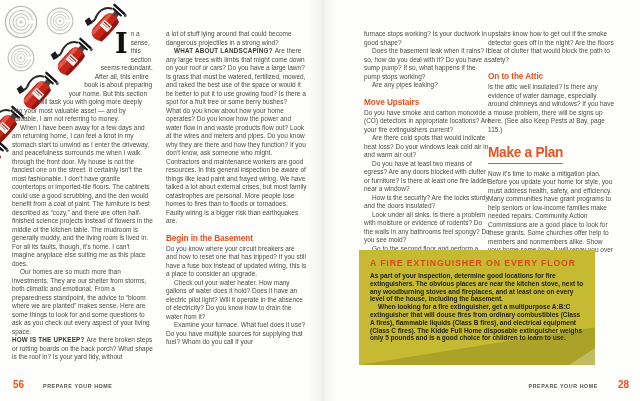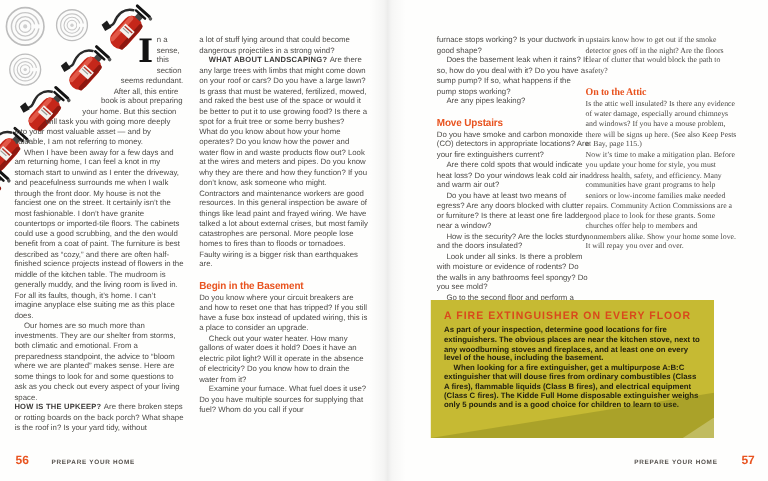--- a/index.html
+++ b/index.html
@@ -10,21 +10,21 @@
   }
   .gutter{
     position:absolute; left:308px; top:0; width:30px; height:100%;
     background:linear-gradient(90deg, rgba(0,0,0,0) 0%, rgba(0,0,0,0.04) 40%, rgba(0,0,0,0.07) 50%, rgba(0,0,0,0.03) 62%, rgba(0,0,0,0) 100%);
     pointer-events:none;
   }
   .col{position:absolute; top:30px; font-size:6.5px; line-height:8.5px; text-align:left;}
   #l-col1{left:12px;  width:141px;}
   #l-col2{left:166px; width:141px;}
   #r-col1{left:364px; width:128px;}
-  #r-col2{left:488px; width:128px;font-family:Liberation Serif, serif;}
+  #r-col2{left:488px; width:128px;}
   .col p{margin:0;}
   .col p.ind{text-indent:8px;}
   .h1{
     display:inline-block; color:var(--accent-orange,#e8531f);
     font-size:15.5px; line-height:16px; font-weight:bold; letter-spacing:-0.3px;
     border-bottom:1.6px solid var(--accent-orange,#e8531f); padding-bottom:2.5px;
     margin:10px 0 6px 0; transform:scaleX(0.88); transform-origin:0 50%;
     white-space:nowrap;
   }
   .h2{
@@ -174,29 +174,30 @@
     <p class="ind">Do you have at least two means of egress? Are any doors blocked with clutter or furniture? Is there at least one fire ladder near a window?</p>
     <p class="ind">How is the security? Are the locks sturdy and the doors insulated?</p>
     <p class="ind">Look under all sinks. Is there a problem with moisture or evidence of rodents? Do the walls in any bathrooms feel spongy? Do you see mold?</p>
     <p class="ind">Go to the second floor and perform a similar inspection. Does everyone who sleeps</p>
   </div>
 
   <div class="col" id="r-col2">
     <p>upstairs know how to get out if the smoke detector goes off in the night? Are the floors clear of clutter that would block the path to safety?</p>
     <div class="h2">On to the Attic</div>
     <p>Is the attic well insulated? Is there any evidence of water damage, especially around chimneys and windows? If you have a mouse problem, there will be signs up here. (See also Keep Pests at Bay, page 115.)</p>
+    <div><span class="h1">Make a Plan</span></div>
     <p>Now it’s time to make a mitigation plan. Before you update your home for style, you must address health, safety, and efficiency. Many communities have grant programs to help seniors or low-income families make needed repairs. Community Action Commissions are a good place to look for these grants. Some churches offer help to members and nonmembers alike. Show your home some love. It will repay you over and over.</p>
   </div>
 
   <div class="callout">
     <div class="callout-title">A FIRE EXTINGUISHER ON EVERY FLOOR</div>
     <div class="callout-body">
       <p>As part of your inspection, determine good locations for fire extinguishers. The obvious places are near the kitchen stove, next to any woodburning stoves and fireplaces, and at least one on every level of the house, including the basement.</p>
       <p class="ind">When looking for a fire extinguisher, get a multipurpose A:B:C extinguisher that will douse fires from ordinary combustibles (Class A fires), flammable liquids (Class B fires), and electrical equipment (Class C fires). The Kidde Full Home disposable extinguisher weighs only 5 pounds and is a good choice for children to learn to use.</p>
     </div>
   </div>
 
   <div class="folio" id="folio-left">56</div>
   <div class="footer-label" id="footer-label-left">PREPARE YOUR HOME</div>
   <div class="footer-label" id="footer-label-right">PREPARE YOUR HOME</div>
-  <div class="folio" id="folio-right">57</div>
+  <div class="folio" id="folio-right">28</div>
 
 </div>
 
 </body></html>

